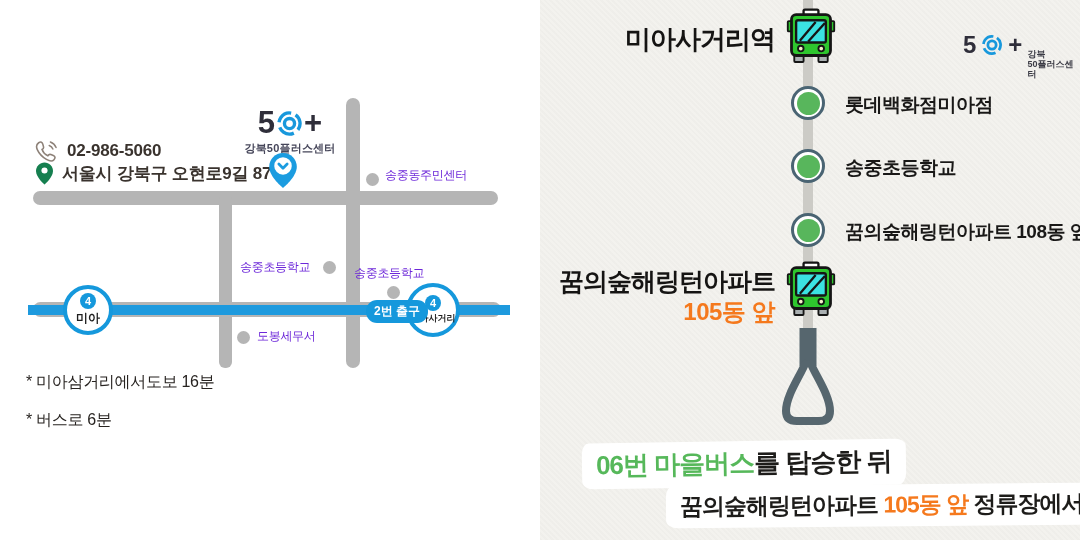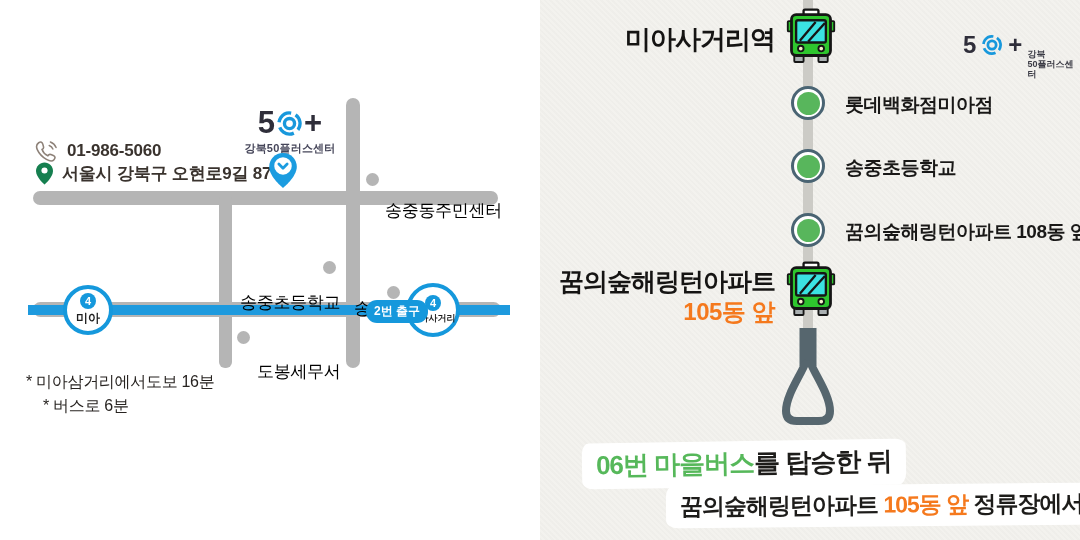--- a/index.html
+++ b/index.html
@@ -22,37 +22,37 @@
   .map-pin-blue { position:absolute; left:269px; top:153px; }
 
   .road { position:absolute; background:#b5b5b5; }
   .road.h1 { left:33px; top:191px; width:465px; height:14px; border-radius:7px; }
   .road.v-right { left:346px; top:98px; width:14px; height:270px; border-radius:7px; }
   .road.v-mid { left:219px; top:193px; width:13px; height:175px; border-radius:6px; }
   .road.h-blue-base { left:33px; top:302px; width:468px; height:15px; border-radius:8px; }
   .blue-line { position:absolute; left:28px; top:305px; width:482px; height:10px; background:#1e9ade; }
 
   .map-dot { position:absolute; width:13px; height:13px; border-radius:50%; background:#b5b5b5; }
-  .map-label { position:absolute; font-size:17px; font-weight:500; color:#000000; letter-spacing:-0.3px; white-space:nowrap;margin-top:32px; }
+  .map-label { position:absolute; font-size:12px; font-weight:500; color:#6d28d9; letter-spacing:-0.3px; white-space:nowrap; }
 
   .subway-station { position:absolute; background:#fff; border:4px solid #1598dc; border-radius:50%;
     display:flex; flex-direction:column; align-items:center; justify-content:center; z-index:5; }
   .subway-station.mia { left:63px; top:285px; width:50px; height:50px; }
   .subway-station.misa { left:406px; top:283px; width:54px; height:54px; }
   .line-badge { width:16px; height:16px; border-radius:50%; background:#1598dc; color:#fff;
     font-size:11px; font-weight:700; text-align:center; line-height:16px; }
   .station-name { font-weight:700; color:#1f1f1f; margin-top:1px; white-space:nowrap; }
   .subway-station.mia .station-name { font-size:12px; }
   .subway-station.misa .station-name { font-size:9px; }
   .exit-badge { position:absolute; left:366px; top:300px; z-index:6; background:#1598dc; color:#fff;
     font-size:12px; font-weight:700; padding:3px 8px; border-radius:11px; white-space:nowrap; }
 
   .map-note { position:absolute; left:26px; font-size:16px; font-weight:400; color:#272320; letter-spacing:-0.3px; }
   .map-note.n1 { top:372px; }
-  .map-note.n2 { top:396px;margin-left:17px; }
+  .map-note.n2 { top:410px; }
 
   
   .right-panel { position:absolute; left:540px; top:0; width:540px; height:540px;
     background-color:#f3f2ee;
     background-image:repeating-linear-gradient(45deg, rgba(0,0,0,0.015) 0 2px, transparent 2px 4px); }
 
   .route-line { position:absolute; left:263px; top:0; width:10px; height:332px; background:#cccbc6; }
 
   .corner-logo { position:absolute; left:423px; top:10px; display:flex; align-items:center; gap:5px; }
   .corner-logo .logo-digit { font-size:24px; line-height:24px; }
@@ -91,21 +91,21 @@
   <div class="left-panel">
 
     <div class="contact-row phone">
       <span>
         <svg viewBox="0 0 26 24" width="24" height="22">
           <path d="M5 3 C7.5 1.5 9 2.5 9.5 4.5 L10.3 7.5 C10.6 8.8 9.8 9.8 8.7 10.3 C9.8 13.5 12 15.8 15 17.2 C15.8 16 17 15.4 18.3 15.9 L21 17 C23 17.8 23.5 19.5 21.7 21.5 C20 23.5 16.5 23 13.5 21.2 C9 18.5 5.5 15 3.5 10.5 C2.2 7.5 2.8 4.5 5 3 Z" fill="none" stroke="#8d8178" stroke-width="1.7"></path>
           <path d="M16.5 6 A6.5 6.5 0 0 1 20.5 9.8" fill="none" stroke="#8d8178" stroke-width="1.6" stroke-linecap="round"></path>
           <path d="M17.8 2.2 A10.5 10.5 0 0 1 24 8.3" fill="none" stroke="#8d8178" stroke-width="1.6" stroke-linecap="round"></path>
         </svg>
       </span>
-      <span class="contact-text">01-986-5060</span>
+      <span class="contact-text">02-986-5060</span>
     </div>
     <div class="contact-row addr">
       <span>
         <svg viewBox="0 0 20 26" width="17" height="23">
           <path d="M10 0C4.5 0 0 4.5 0 10c0 7.5 10 16 10 16s10-8.5 10-16C20 4.5 15.5 0 10 0z" fill="#157f4f"></path>
           <circle cx="10" cy="9.5" r="3.6" fill="#fff"></circle>
         </svg>
       </span>
       <span class="contact-text">서울시 강북구 오현로9길 87</span>
     </div>

